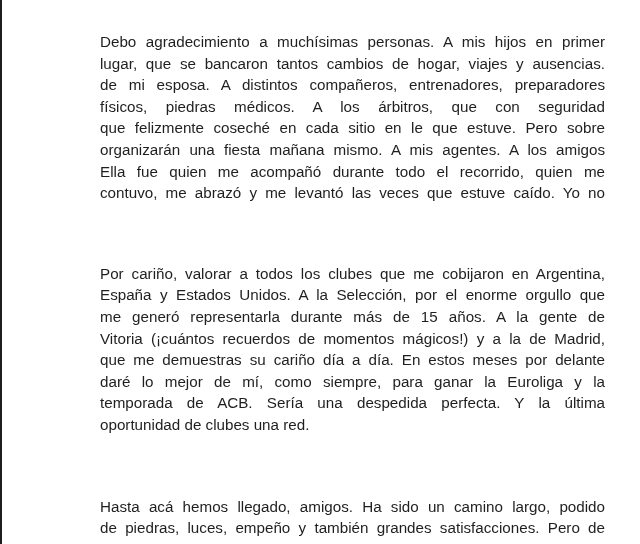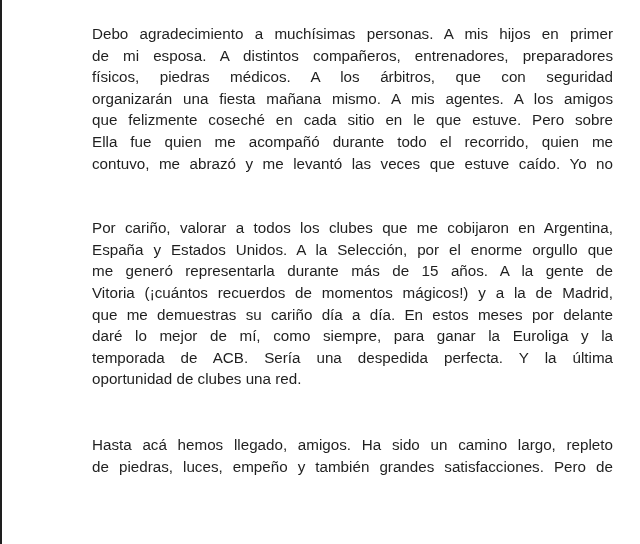--- a/index.html
+++ b/index.html
@@ -25,21 +25,21 @@
       position: absolute;
       left: 92px;
       top: 23px;
       width: 521px;
       font-family: "Liberation Sans", sans-serif;
       font-size: 15.2px;
       line-height: 21.6px;
       color: #1f1f1f;
     }
     .para {
-      margin: 0;
+      margin: 8px;
       text-align: justify;
     }
     .para .line {
       display: block;
       text-align: justify;
       text-align-last: justify;
       white-space: nowrap;
     }
     .para .line.last {
       text-align-last: left;
@@ -49,42 +49,43 @@
   </style>
 </head>
 <body>
 
 <div class="left-edge"></div>
 
 <div class="page">
 
   <div class="para">
     <span class="line">Debo agradecimiento a muchísimas personas. A mis hijos en primer</span>
+    <span class="line">lugar, que se bancaron tantos cambios de hogar, viajes y ausencias.</span>
     <span class="line">de mi esposa. A distintos compañeros, entrenadores, preparadores</span>
     <span class="line">físicos, piedras médicos. A los árbitros, que con seguridad</span>
+    <span class="line">que felizmente coseché en cada sitio en le que estuve. Pero sobre</span>
     <span class="line">organizarán una fiesta mañana mismo. A mis agentes. A los amigos</span>
-    <span class="line">que felizmente coseché en cada sitio en le que estuve. Pero sobre</span>
     <span class="line">Ella fue quien me acompañó durante todo el recorrido, quien me</span>
     <span class="line">contuvo, me abrazó y me levantó las veces que estuve caído. Yo no</span>
   </div>
 
   <div class="gap-1"></div>
 
   <div class="para">
     <span class="line">Por cariño, valorar a todos los clubes que me cobijaron en Argentina,</span>
     <span class="line">España y Estados Unidos. A la Selección, por el enorme orgullo que</span>
     <span class="line">me generó representarla durante más de 15 años. A la gente de</span>
     <span class="line">Vitoria (¡cuántos recuerdos de momentos mágicos!) y a la de Madrid,</span>
     <span class="line">que me demuestras su cariño día a día. En estos meses por delante</span>
     <span class="line">daré lo mejor de mí, como siempre, para ganar la Euroliga y la</span>
     <span class="line">temporada de ACB. Sería una despedida perfecta. Y la última</span>
     <span class="line last">oportunidad de clubes una red.</span>
   </div>
 
   <div class="gap-2"></div>
 
   <div class="para">
-    <span class="line">Hasta acá hemos llegado, amigos. Ha sido un camino largo, repleto</span>
+    <span class="line">Hasta acá hemos llegado, amigos. Ha sido un camino largo, podido</span>
     <span class="line">de piedras, luces, empeño y también grandes satisfacciones. Pero de</span>
 
   </div>
 
 </div>
 
 </body></html>

